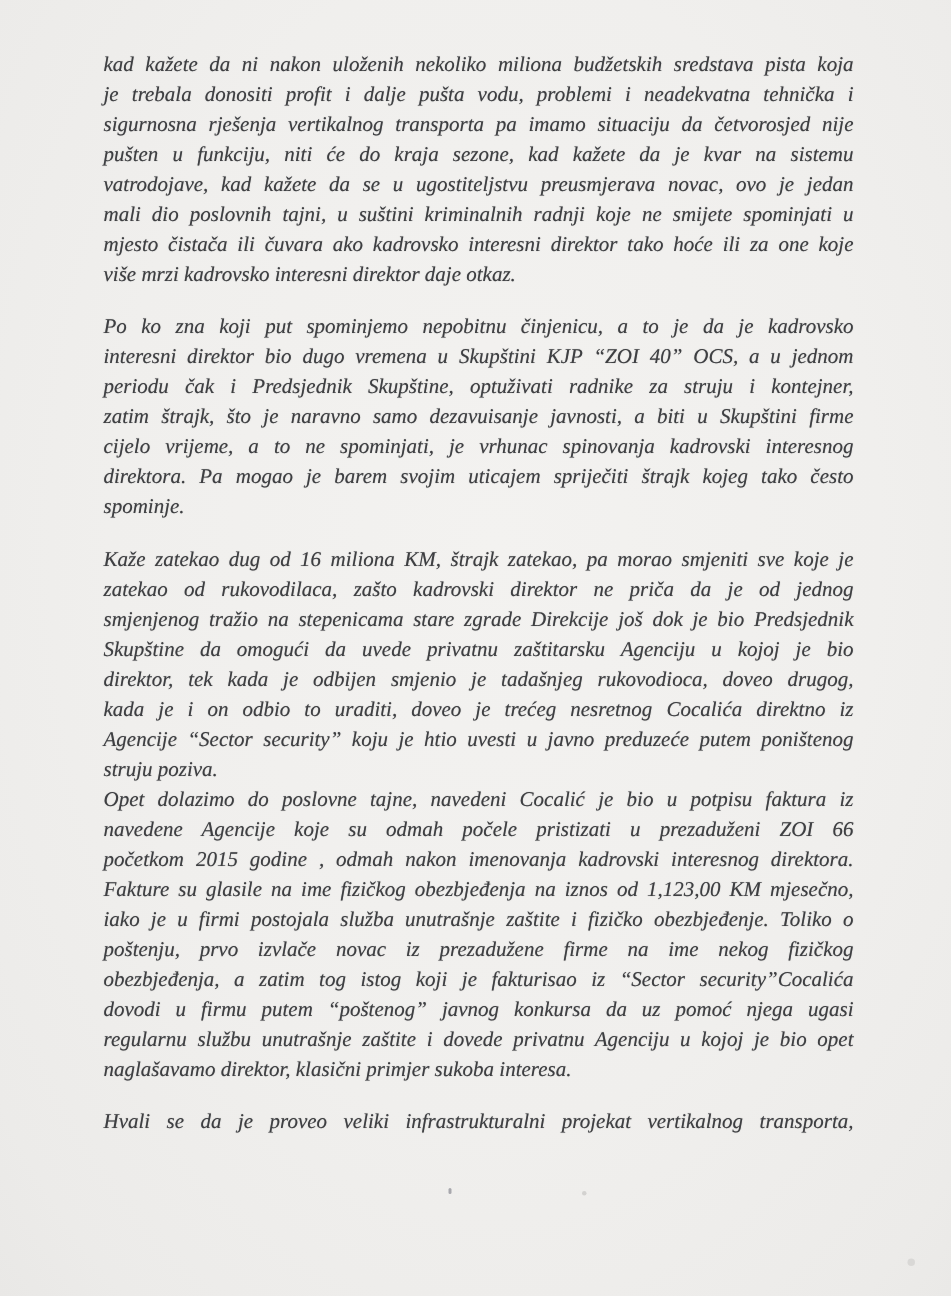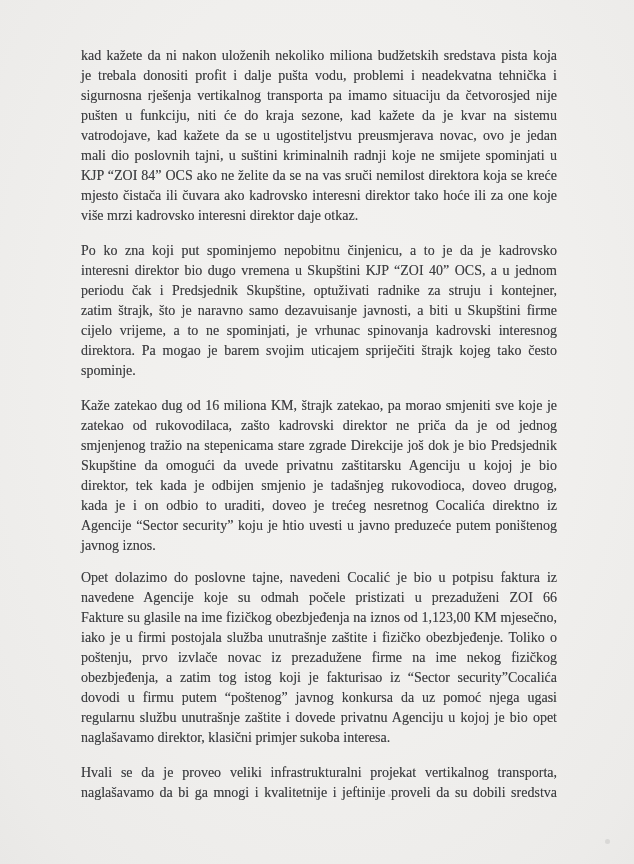--- a/index.html
+++ b/index.html
@@ -16,21 +16,21 @@
     font-family: "Liberation Serif", "DejaVu Serif", serif;
   }
   .content {
     position: absolute;
     left: 69px;
     top: 34px;
     width: 500px;
     font-size: 14px;
     color: #3e3f42;
   }
-  .para { margin: 12px; }
+  .para { margin: 0; font-style: italic; }
   .para.gap { margin-top: 15px; }
   .line {
     height: 20px;
     line-height: 20px;
     white-space: nowrap;
     text-align: justify;
     text-align-last: justify;
     text-justify: inter-word;
     text-shadow: 0 0 0.6px rgba(62, 63, 66, 0.55);
   }
@@ -50,55 +50,54 @@
 
 <div class="page">
   <div class="content">
       <div class="para">
         <div class="line">kad kažete da ni nakon uloženih nekoliko miliona budžetskih sredstava pista koja</div>
         <div class="line">je trebala donositi profit i dalje pušta vodu, problemi i neadekvatna tehnička i</div>
         <div class="line">sigurnosna rješenja vertikalnog transporta pa imamo situaciju da četvorosjed nije</div>
         <div class="line">pušten u funkciju, niti će do kraja sezone, kad kažete da je kvar na sistemu</div>
         <div class="line">vatrodojave, kad kažete da se u ugostiteljstvu preusmjerava novac, ovo je jedan</div>
         <div class="line">mali dio poslovnih tajni, u suštini kriminalnih radnji koje ne smijete spominjati u</div>
-        <div class="line">KJP “ZOI 84” OCS ako ne želite da se na vas sruči nemilost direktora koja se kreće</div>
         <div class="line">mjesto čistača ili čuvara ako kadrovsko interesni direktor tako hoće ili za one koje</div>
         <div class="line last">više mrzi kadrovsko interesni direktor daje otkaz.</div>
       </div>
       <div class="para gap">
         <div class="line">Po ko zna koji put spominjemo nepobitnu činjenicu, a to je da je kadrovsko</div>
         <div class="line">interesni direktor bio dugo vremena u Skupštini KJP “ZOI 40” OCS, a u jednom</div>
         <div class="line">periodu čak i Predsjednik Skupštine, optuživati radnike za struju i kontejner,</div>
         <div class="line">zatim štrajk, što je naravno samo dezavuisanje javnosti, a biti u Skupštini firme</div>
         <div class="line">cijelo vrijeme, a to ne spominjati, je vrhunac spinovanja kadrovski interesnog</div>
         <div class="line">direktora. Pa mogao je barem svojim uticajem spriječiti štrajk kojeg tako često</div>
         <div class="line last">spominje.</div>
       </div>
       <div class="para gap">
         <div class="line">Kaže zatekao dug od 16 miliona KM, štrajk zatekao, pa morao smjeniti sve koje je</div>
         <div class="line">zatekao od rukovodilaca, zašto kadrovski direktor ne priča da je od jednog</div>
         <div class="line">smjenjenog tražio na stepenicama stare zgrade Direkcije još dok je bio Predsjednik</div>
         <div class="line">Skupštine da omogući da uvede privatnu zaštitarsku Agenciju u kojoj je bio</div>
         <div class="line">direktor, tek kada je odbijen smjenio je tadašnjeg rukovodioca, doveo drugog,</div>
         <div class="line">kada je i on odbio to uraditi, doveo je trećeg nesretnog Cocalića direktno iz</div>
         <div class="line">Agencije “Sector security” koju je htio uvesti u javno preduzeće putem poništenog</div>
-        <div class="line last">javnog iznos.</div>
+        <div class="line last">struju poziva.</div>
       </div>
       <div class="para">
         <div class="line">Opet dolazimo do poslovne tajne, navedeni Cocalić je bio u potpisu faktura iz</div>
         <div class="line">navedene Agencije koje su odmah počele pristizati u prezaduženi ZOI 66</div>
+        <div class="line">početkom 2015 godine , odmah nakon imenovanja kadrovski interesnog direktora.</div>
         <div class="line">Fakture su glasile na ime fizičkog obezbjeđenja na iznos od 1,123,00 KM mjesečno,</div>
         <div class="line">iako je u firmi postojala služba unutrašnje zaštite i fizičko obezbjeđenje. Toliko o</div>
         <div class="line">poštenju, prvo izvlače novac iz prezadužene firme na ime nekog fizičkog</div>
         <div class="line">obezbjeđenja, a zatim tog istog koji je fakturisao iz “Sector security”Cocalića</div>
         <div class="line">dovodi u firmu putem “poštenog” javnog konkursa da uz pomoć njega ugasi</div>
         <div class="line">regularnu službu unutrašnje zaštite i dovede privatnu Agenciju u kojoj je bio opet</div>
         <div class="line last">naglašavamo direktor, klasični primjer sukoba interesa.</div>
       </div>
       <div class="para gap">
         <div class="line">Hvali se da je proveo veliki infrastrukturalni projekat vertikalnog transporta,</div>
-        <div class="line">naglašavamo da bi ga mnogi i kvalitetnije i jeftinije proveli da su dobili sredstva</div>
       </div>
     </div>
   <div class="speck speck-1"></div>
   <div class="speck speck-2"></div>
   <div class="speck speck-3"></div>
 </div>
 
 </body></html>

